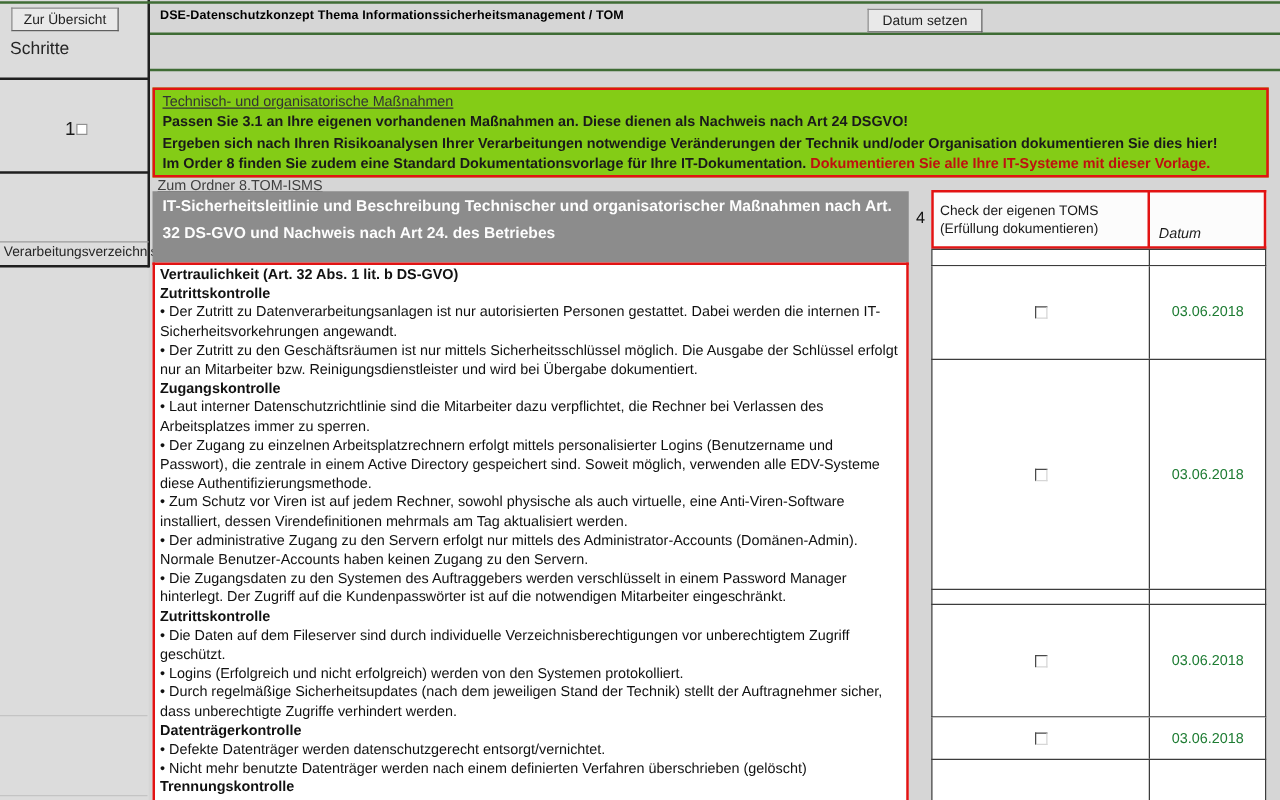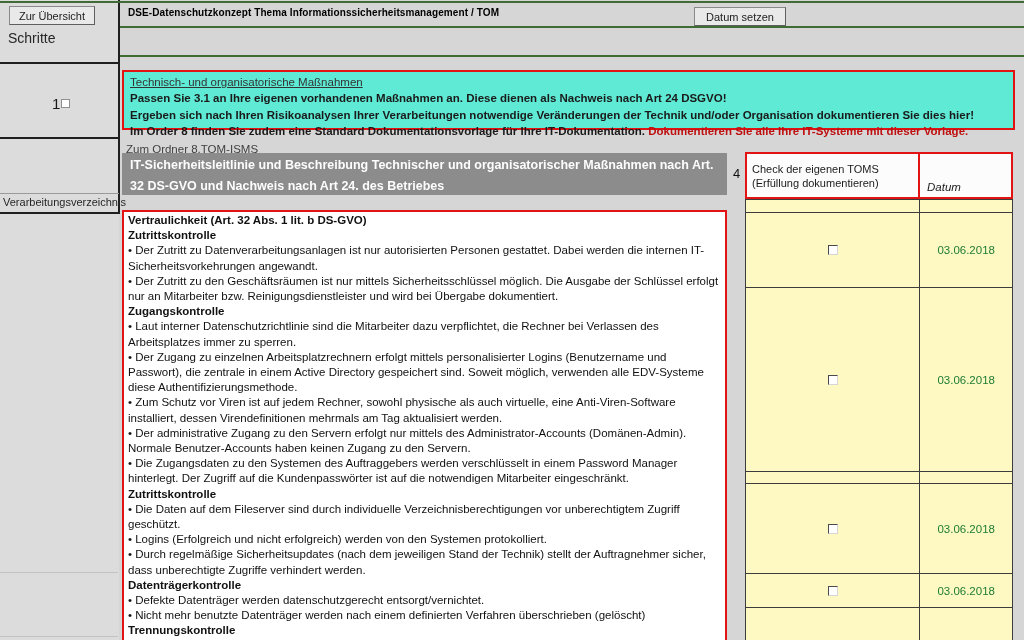--- a/index.html
+++ b/index.html
@@ -22,42 +22,42 @@
 
   #schritte { left:8px; top:30px; font-size:14px; color:#262626; }
   #step1 { left:52px; top:95px; font-size:15px; display:flex; align-items:flex-start; }
   #step1 .mini-cbx { width:9px; height:9px; background:#fff; border:1px solid #909090; margin-left:1px; margin-top:4px; }
   #vlabel { left:3px; top:196px; font-size:11px; color:#262626; }
 
   
   #title { left:128px; top:7px; font-size:10px; font-weight:bold; color:#000000; letter-spacing:0.1px;text-align:right; }
 
   
-  #instr { left:122px; top:70px; width:893px; height:60px; background:#5eead4; border:2px solid #e21313; padding:2px 6px; font-size:11.5px; line-height:16.3px; }
+  #instr { left:122px; top:70px; width:893px; height:72px; background:#84cc16; border:2px solid #e21313; padding:2px 6px; font-size:11.5px; line-height:16.3px; }
   #instr .u { text-decoration:underline; color:#333; }
   #instr .b { font-weight:bold; }
   #instr .red { font-weight:bold; color:#bf1010; }
 
   #folder-link { left:126px; top:143px; font-size:11.5px; color:#3f3f3f; text-decoration:underline; cursor:pointer; }
 
   
-  #gray-block { left:122px; top:153px; width:605px; height:42px; background:#8c8c8c; color:#fdfdfd; font-weight:bold;
+  #gray-block { left:122px; top:153px; width:605px; height:58px; background:#8c8c8c; color:#fdfdfd; font-weight:bold;
                 font-size:12.5px; line-height:21px; padding:2px 8px; }
   #step4 { left:728px; top:166px; width:17px; text-align:center; font-size:13px; color:#111; }
 
   
   #check-header { left:745px; top:152px; width:268px; height:47px; display:flex; background:#fcfcfc; }
   #check-header .c1 { width:175px; border:2px solid #e21313; padding:4px 5px; font-size:11px; line-height:14px;
                       display:flex; flex-direction:column; justify-content:center; }
   #check-header .c2 { width:93px; border:2px solid #e21313; border-left:none; padding:4px 7px; font-size:11.5px;
                       display:flex; align-items:flex-end;font-style:italic; }
 
   
   #check-rows { left:745px; top:199px; width:268px; border-top:1px solid #3c3c3c; }
-  .crow { display:flex; border-bottom:1px solid #3c3c3c; border-left:1px solid #3c3c3c; border-right:1px solid #3c3c3c; background:#fef9c3; }
+  .crow { display:flex; border-bottom:1px solid #3c3c3c; border-left:1px solid #3c3c3c; border-right:1px solid #3c3c3c; background:#ffffff; }
   .crow:last-child { border-bottom:none; }
   .crow .cell1 { width:175px; border-right:1px solid #3c3c3c; display:flex; align-items:center; justify-content:center; }
   .crow .cell2 { width:92px; display:flex; align-items:center; justify-content:center; }
   .cbx { width:10px; height:10px; background:#fff; border-top:1.5px solid #4a4a4a; border-left:1.5px solid #4a4a4a;
          border-right:1px solid #d6d6d6; border-bottom:1px solid #d6d6d6; cursor:pointer; }
   .date { font-size:11.5px; color:#1e7c33; }
 
   
   #content-box { left:122px; top:210px; width:605px; height:441px; background:#fff; border:2px solid #e21313;
                  border-bottom:none; padding:1px 4px; overflow:hidden; }

